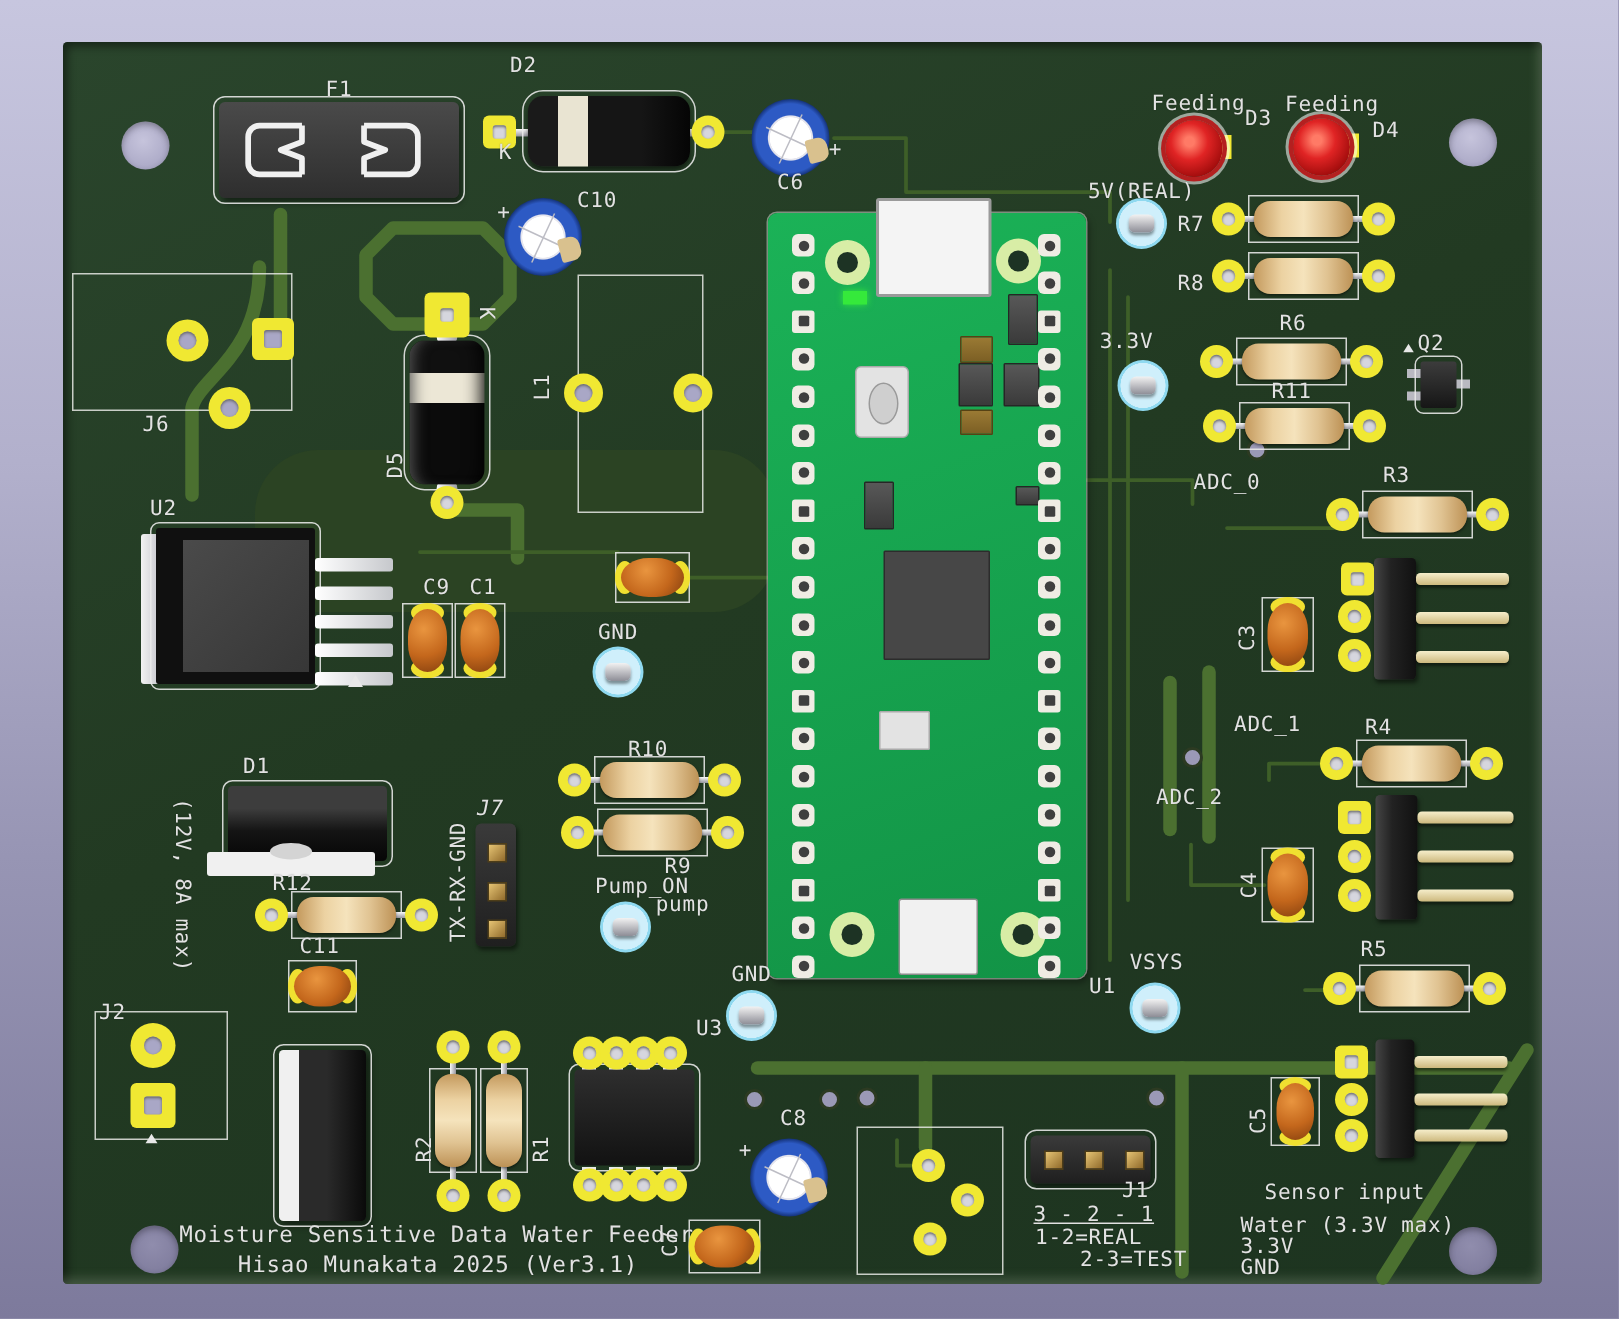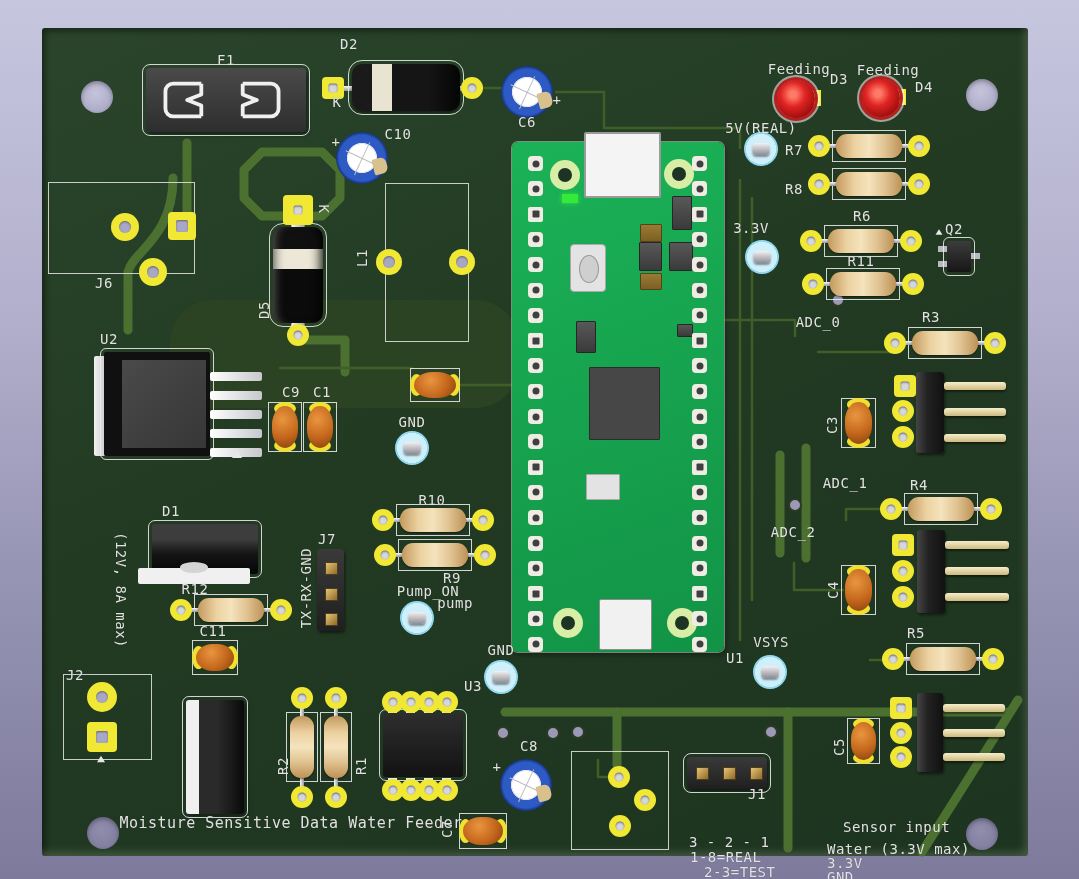--- a/index.html
+++ b/index.html
@@ -51,21 +51,21 @@
   .capo.h b{border-radius:44%/50%;}
   .gold{position:absolute;width:11px;height:11px;background:linear-gradient(135deg,#e6c474,#8f692a);border:1px solid #4d3d18;}
   .hdr{position:absolute;background:linear-gradient(180deg,#3a3a3a,#1f1f1f);border-radius:4px;z-index:12;box-shadow:1px 2px 3px rgba(0,0,0,.5);}
   .sh{position:absolute;z-index:12;}
   .sh .body{position:absolute;width:28px;background:linear-gradient(90deg,#454545,#222 40%,#111);border-radius:3px;
     box-shadow:1px 2px 3px rgba(0,0,0,.5);}
   .sh .pin{position:absolute;height:8px;border-radius:3px;background:linear-gradient(#f6eecb,#cdb97e);box-shadow:0 2px 2px rgba(0,0,0,.45);}
   .tri{position:absolute;width:0;height:0;border-left:5px solid transparent;border-right:5px solid transparent;border-bottom:8px solid #e8e8e8;z-index:13;}
   .sk{position:absolute;font-size:14px;letter-spacing:.5px;color:#e2e2e2;white-space:nowrap;z-index:30;
     transform:translate(-50%,-50%);text-shadow:0 0 1px rgba(0,0,0,.35);}
-  .sk.la{transform:translate(0,-50%);margin-top:32px;}
+  .sk.la{transform:translate(0,-50%);}
   .sk.ccw{transform:translate(-50%,-50%) rotate(-90deg);}
   .sk.cw{transform:translate(-50%,-50%) rotate(90deg);}
   .sk.big{font-size:15px;}
   
   #pico{position:absolute;left:512px;top:142px;width:212px;height:510px;border-radius:6px;z-index:12;
     background:linear-gradient(160deg,#1bb257,#129346);box-shadow:0 0 0 1px rgba(220,228,220,.5),2px 3px 5px rgba(0,0,0,.35);}
   .ppad{position:absolute;width:15px;height:15px;border-radius:4px;background:#efece4;}
   .ppad::after{content:"";position:absolute;left:50%;top:50%;transform:translate(-50%,-50%);width:7px;height:7px;border-radius:50%;background:#3f3f3f;}
   .ppad.sq{border-radius:2px;} .ppad.sq::after{border-radius:1px;}
   .pico-hole{position:absolute;width:30px;height:30px;border-radius:50%;background:#d8eda6;}
@@ -479,41 +479,42 @@
   <div class="sk" style="left:322px;top:392px;">C1</div>
   <div class="sk" style="left:412px;top:422px;">GND</div>
   <div class="sk ccw" style="left:832px;top:425px;">C3</div>
   <div class="sk" style="left:845px;top:483px;">ADC_1</div>
   <div class="sk" style="left:919px;top:485px;">R4</div>
   <div class="sk" style="left:793px;top:532px;">ADC_2</div>
   <div class="sk ccw" style="left:833px;top:590px;">C4</div>
   <div class="sk" style="left:916px;top:633px;">R5</div>
   <div class="sk" style="left:432px;top:500px;">R10</div>
   <div class="sk" style="left:452px;top:578px;">R9</div>
-  <div class="sk" style="left:327px;top:539px;">J7</div>
+  <div class="sk" style="left:327px;top:539px;font-style:italic;">J7</div>
   <div class="sk ccw" style="left:306px;top:588px;">TX-RX-GND</div>
   <div class="sk" style="left:428px;top:591px;">Pump_ON</div>
   <div class="sk" style="left:455px;top:603px;">pump</div>
   <div class="sk" style="left:171px;top:511px;">D1</div>
   <div class="sk" style="left:195px;top:589px;">R12</div>
   <div class="sk" style="left:213px;top:631px;">C11</div>
   <div class="sk cw" style="left:121px;top:590px;">(12V, 8A max)</div>
   <div class="sk" style="left:75px;top:675px;">J2</div>
   <div class="sk" style="left:735px;top:658px;">U1</div>
   <div class="sk" style="left:771px;top:642px;">VSYS</div>
   <div class="sk" style="left:501px;top:650px;">GND</div>
   <div class="sk" style="left:473px;top:686px;">U3</div>
   <div class="sk" style="left:529px;top:746px;">C8</div>
   <div class="sk" style="left:497px;top:767px;">+</div>
   <div class="sk ccw" style="left:447px;top:829px;">C7</div>
   <div class="sk ccw" style="left:283px;top:766px;">R2</div>
   <div class="sk ccw" style="left:361px;top:766px;">R1</div>
   <div class="sk ccw" style="left:839px;top:747px;">C5</div>
   <div class="sk" style="left:757px;top:794px;">J1</div>
-  <div class="sk la" style="left:689px;top:810px;">3 - 2 - 1</div>
-  <div class="sk la" style="left:690px;top:825px;">1-8=REAL</div>
-  <div class="sk la" style="left:704px;top:840px;">2-3=TEST</div>
+  <div class="sk la" style="left:689px;top:810px;text-decoration:underline;">3 - 2 - 1</div>
+  <div class="sk la" style="left:690px;top:825px;">1-2=REAL</div>
+  <div class="sk la" style="left:720px;top:840px;">2-3=TEST</div>
   <div class="sk la" style="left:843px;top:795px;">Sensor input</div>
   <div class="sk la" style="left:827px;top:817px;">Water (3.3V max)</div>
   <div class="sk la" style="left:827px;top:831px;">3.3V</div>
   <div class="sk la" style="left:827px;top:845px;">GND</div>
   <div class="sk big" style="left:291px;top:823px;">Moisture Sensitive Data Water Feeder</div>
+  <div class="sk big" style="left:292px;top:843px;">Hisao Munakata 2025 (Ver3.1)</div>
 </div>
 
 </body></html>

